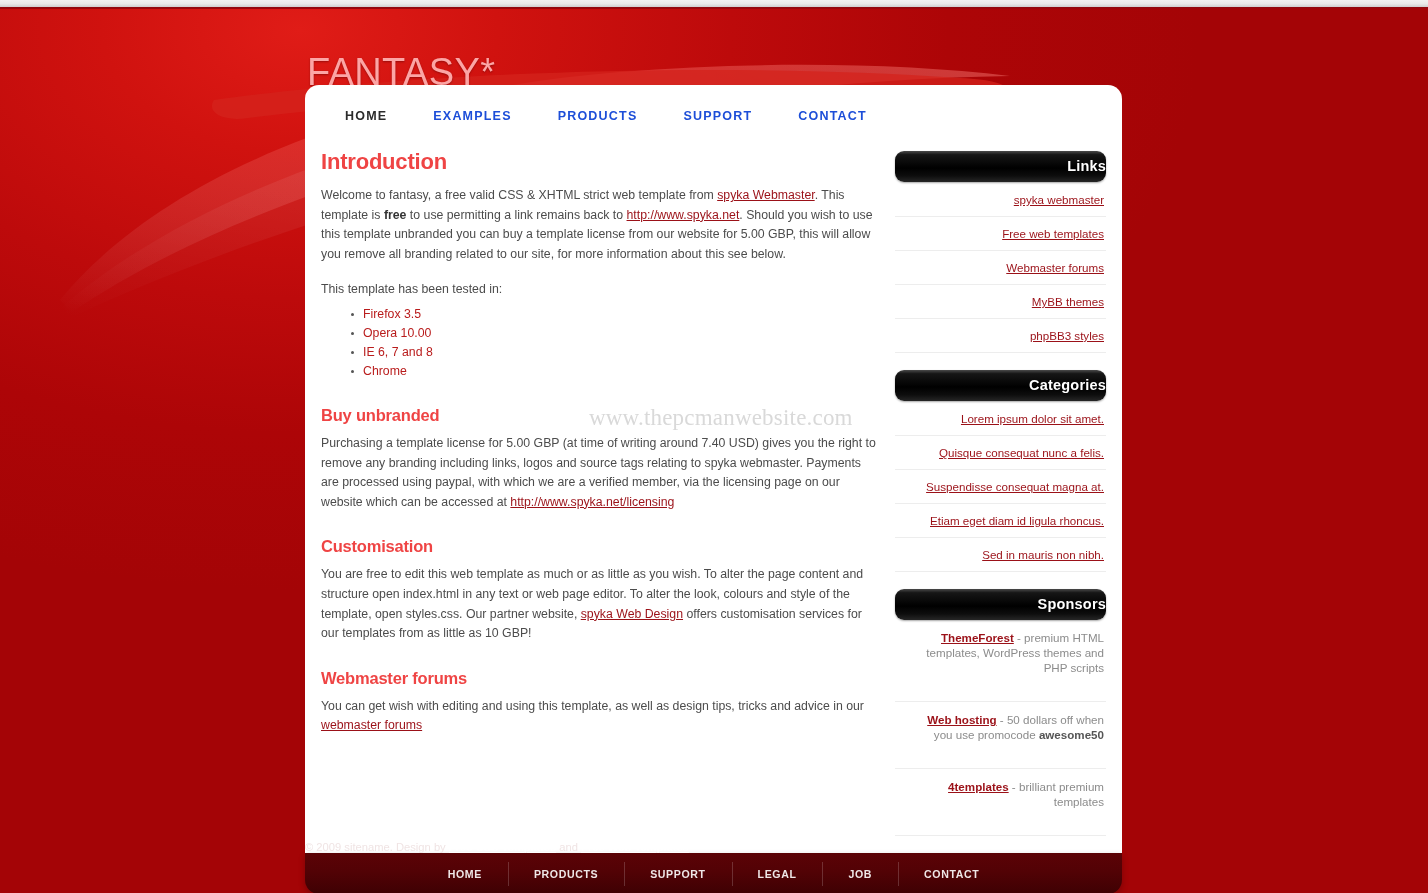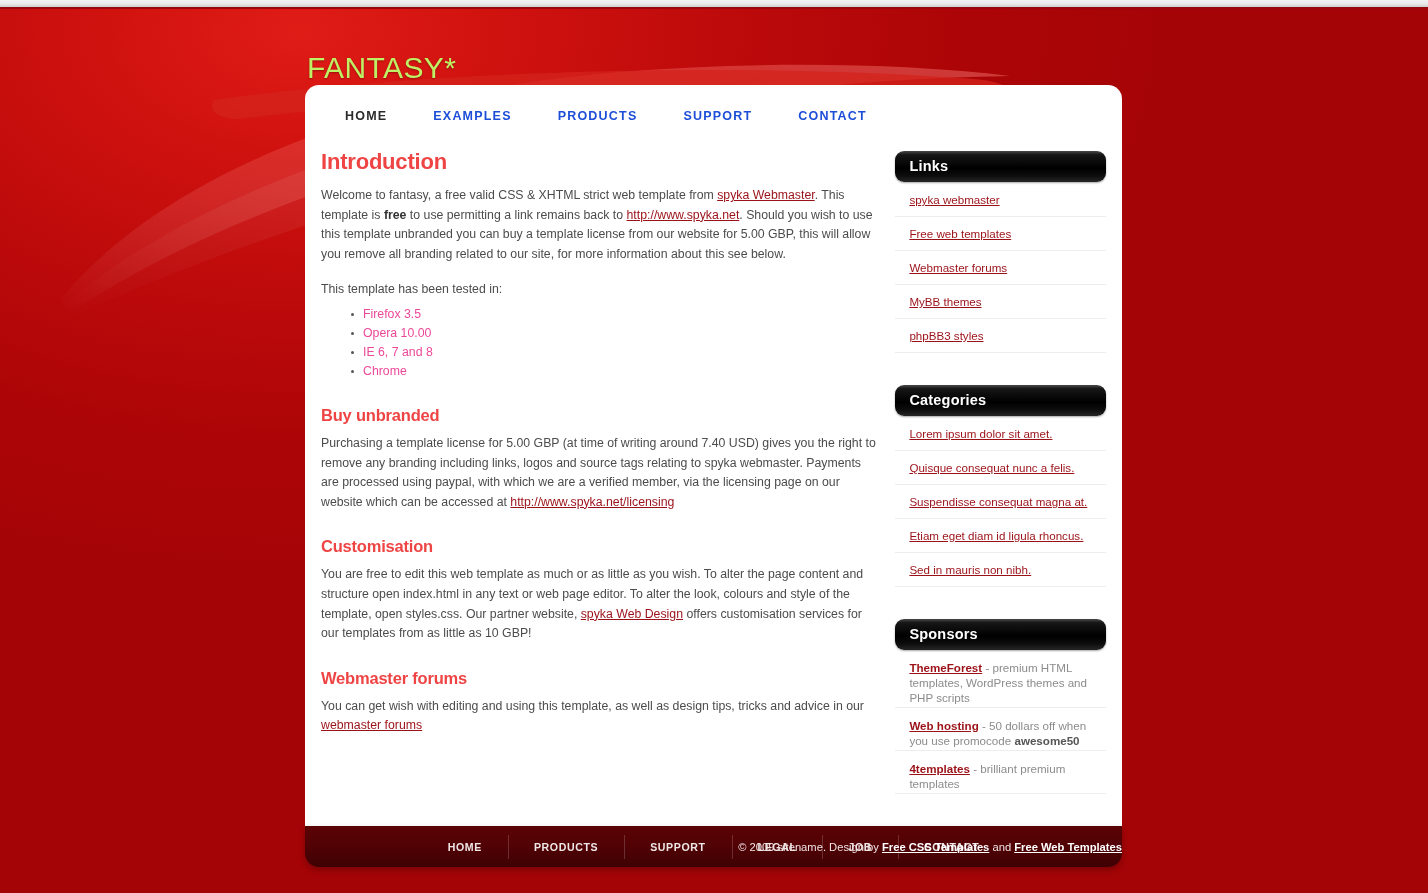--- a/index.html
+++ b/index.html
@@ -128,21 +128,21 @@
   }
   .strongtxt { font-weight: bold; color:#333; }
 
   ul.browsers {
     margin: 6px 0 26px 0;
     padding: 0 0 0 30px;
     list-style: none;
   }
   ul.browsers li {
     font-size: 12.3px;
-    color: #ec4899;
+    color: #b91c1c;
     line-height: 17px;
     position: relative;
     padding-left: 12px;
     margin-bottom: 2px;
   }
   ul.browsers li:before {
     content: "";
     position: absolute;
     left: 0; top: 7px;
     width: 3px; height: 3px;
@@ -158,21 +158,21 @@
     top: 268px;
     font-family: "Liberation Serif", serif;
     font-size: 23px;
     color: #d9d9d9;
     white-space: nowrap;
     letter-spacing: 0.2px;
     pointer-events: none;
   }
 
   
-  .side-box { margin-bottom: 32px; }
+  .side-box { margin-bottom: 17px; text-align: right; }
   .side-head {
     height: 31px;
     border-radius: 9px;
     background: linear-gradient(180deg, #4a4a4a 0%, #161616 12%, #000000 55%, #0d0d0d 80%, #262626 100%);
     color: #ffffff;
     font-size: 14.5px;
     font-weight: bold;
     line-height: 31px;
     padding-left: 14px;
     box-sizing: border-box;
@@ -190,21 +190,21 @@
     font-size: 11.6px;
     line-height: 15px;
     color: #6a6a6a;
   }
   ul.side-list li:first-child { padding-top: 10px; }
   ul.side-list a {
     color: #9b1118;
     text-decoration: underline;
     font-size: 11.6px;
   }
-  ul.side-list.sponsors li { padding-top: 10px; padding-bottom: 2px; }
+  ul.side-list.sponsors li { padding-top: 10px; padding-bottom: 26px; }
   ul.side-list.sponsors a { font-weight: bold; }
   .spon-desc { color:#8c8c8c; }
   .spon-code { font-weight: bold; color:#555; }
 
   
   #footbar {
     position: relative;
     width: 817px;
     height: 41px;
     border-radius: 0 0 14px 14px;
@@ -233,38 +233,38 @@
     width: 1px; height: 24px;
     background: rgba(255,255,255,0.18);
   }
 
   
   #copyright {
     position: absolute;
     left: 305px;
     top: 840px;
     width: 817px;
-    text-align: right;
+    text-align: left;
     font-size: 11.2px;
     color: #f0e4e4;
     line-height: 14px;
   }
   #copyright a {
     color: #ffffff;
     font-weight: bold;
     text-decoration: underline;
   }
 
   
   #logo {
     position: absolute;
     left: 307px;
     top: 51px;
-    color: #bef264;
-    font-size: 30px;
+    color: #fca5a5;
+    font-size: 38px;
     font-weight: normal;
     letter-spacing: 0.4px;
     text-shadow: 0 1px 2px rgba(80,0,0,0.45);
     margin: 0;
   }
 </style>
 </head>
 <body>
 
 <div id="bg-stage">
@@ -314,20 +314,21 @@
         <li>
             <a class="nav-link" href="#">CONTACT</a>
           </li>
       </ul>
     </nav>
 
     <div id="cols">
 
       <div id="maincol">
 
+        <div id="watermark">www.thepcmanwebsite.com</div>
 
         <h2 class="sect">Introduction</h2>
         <p class="body"><span>Welcome to fantasy, a free valid CSS &amp; XHTML strict web template from </span><a class="inline" href="#">spyka Webmaster</a><span>. This template is </span><span class="strongtxt">free</span><span> to use permitting a link remains back to </span><a class="inline" href="#">http://www.spyka.net</a><span>. Should you wish to use this template unbranded you can buy a template license from our website for 5.00 GBP, this will allow you remove all branding related to our site, for more information about this see below.</span></p>
 
         <p class="body tight">This template has been tested in:</p>
 
         <ul class="browsers">
           <li>Firefox 3.5</li>
           <li>Opera 10.00</li>
           <li>IE 6, 7 and 8</li>

